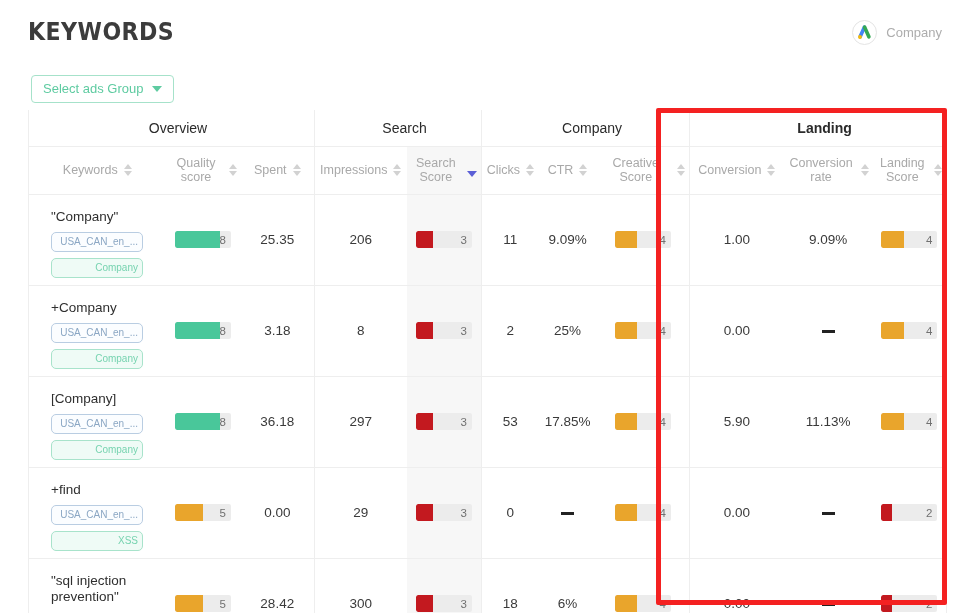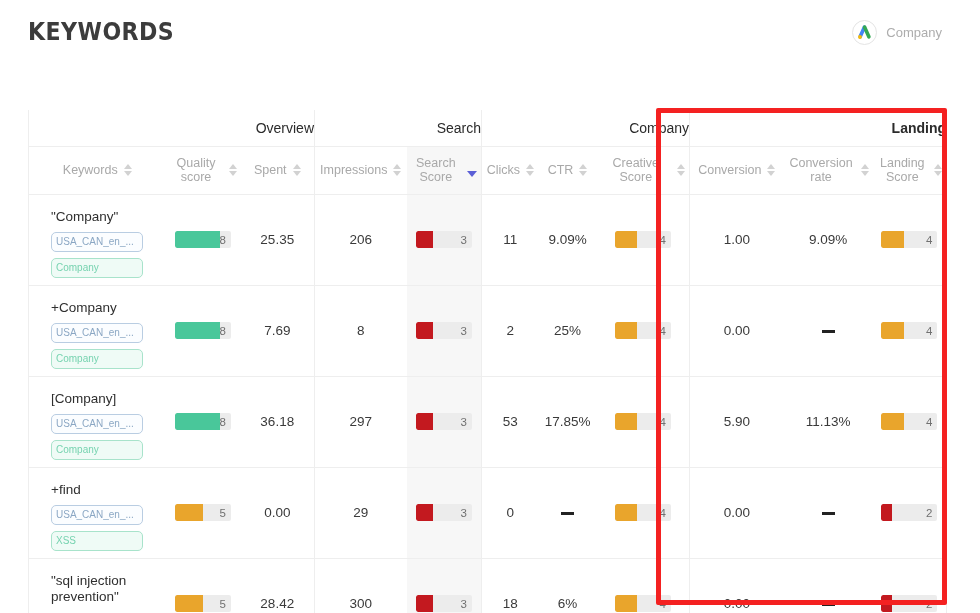--- a/index.html
+++ b/index.html
@@ -57,21 +57,21 @@
   .filter-btn.green .caret { border-top: 6px solid #5ecba1; }
 
   
   .table-wrap { position: absolute; left: 28px; top: 110px; width: 918px; }
   table.kw { border-collapse: collapse; width: 918px; table-layout: fixed; }
 
   
   tr.group-row th {
     height: 36px;
     font-size: 14px; font-weight: normal; color: #2b2b2b;
-    text-align: right;
+    text-align: center;
     padding: 0 0 0 13px;
     vertical-align: middle;
     border-bottom: 1px solid #eeeeee;
     background: #fff;
   }
   tr.group-row th.grp-sep { border-left: 1px solid #eeeeee; margin-left: 12px; }
   tr.group-row th.first { border-left: 1px solid #eeeeee; }
   tr.group-row th.last  { border-right: 1px solid #eeeeee; font-weight: bold; }
 
   
@@ -109,21 +109,21 @@
   tbody td.first { border-left: 1px solid #eeeeee; }
   tbody td.last  { border-right: 1px solid #eeeeee; }
   tbody td.grp-sep { border-left: 1px solid #eeeeee; }
   tbody td.shaded { background: #f7f7f7; }
   tbody td.kwcell { text-align: left; padding-left: 22px; vertical-align: top; padding-top: 14px; }
 
   .kw-name { font-size: 13.5px; color: #2f2f2f; line-height: 1.25; margin-bottom: 7px; max-width: 108px; }
   .chip {
     display: block;
     width: 92px;
-    text-align: left;
+    text-align: right;
     font-size: 10px;
     border-radius: 5px;
     padding: 3px 4px 4px 4px;
     margin-bottom: 6px;
     overflow: hidden; white-space: nowrap; text-overflow: ellipsis;
   }
   .chip.campaign { border: 1px solid #b9cde2; color: #8ba7c4; background: #fbfdff; }
   .chip.adgroup  { border: 1px solid #a8e3cb; color: #77d3b0; background: #effbf6; }
 
   
@@ -165,20 +165,24 @@
       <svg width="17" height="17" viewBox="0 0 24 24">
         <path d="M9.6 3.2 L3.3 17.4 a2.6 2.6 0 0 0 4.7 2.1 L14.3 5.3 a2.6 2.6 0 0 0 -4.7 -2.1 z" fill="#4285F4"></path>
         <path d="M14.4 3.2 L20.7 17.4 a2.6 2.6 0 0 1 -4.7 2.1 L9.7 5.3 a2.6 2.6 0 0 1 4.7 -2.1 z" fill="#34A853"></path>
         <circle cx="5.6" cy="18.4" r="2.7" fill="#FBBC04"></circle>
       </svg>
     </span>
     <span class="brand-name">Company</span>
   </div>
 
   <div class="filters">
+    <div class="filter-btn green">
+      <span>Select ads Group</span>
+      <span class="caret"></span>
+    </div>
   </div>
 
   <div class="table-wrap">
     <table class="kw">
       <colgroup>
         <col style="width:137px">
           <col style="width:75px">
           <col style="width:74px">
         <col style="width:92px">
           <col style="width:75px">
@@ -333,21 +337,21 @@
           <tr>
             <td class="first kwcell">
               <div class="kw-name">+Company</div>
               <span class="chip campaign">USA_CAN_en_...</span>
               <span class="chip adgroup">Company</span>
             </td>
             <td><span class="scorebar">
                 <span class="fill" style="width:80%;background:#49c79a"></span>
                 <span class="val">8</span>
               </span></td>
-            <td>7.69</td>
+            <td>3.18</td>
             <td class="grp-sep">8</td>
             <td class="shaded"><span class="scorebar">
                 <span class="fill" style="width:30%;background:#c3191f"></span>
                 <span class="val">3</span>
               </span></td>
             <td class="grp-sep">2</td>
             <td>25%</td>
             <td><span class="scorebar">
                 <span class="fill" style="width:40%;background:#e9a52c"></span>
                 <span class="val">4</span>

